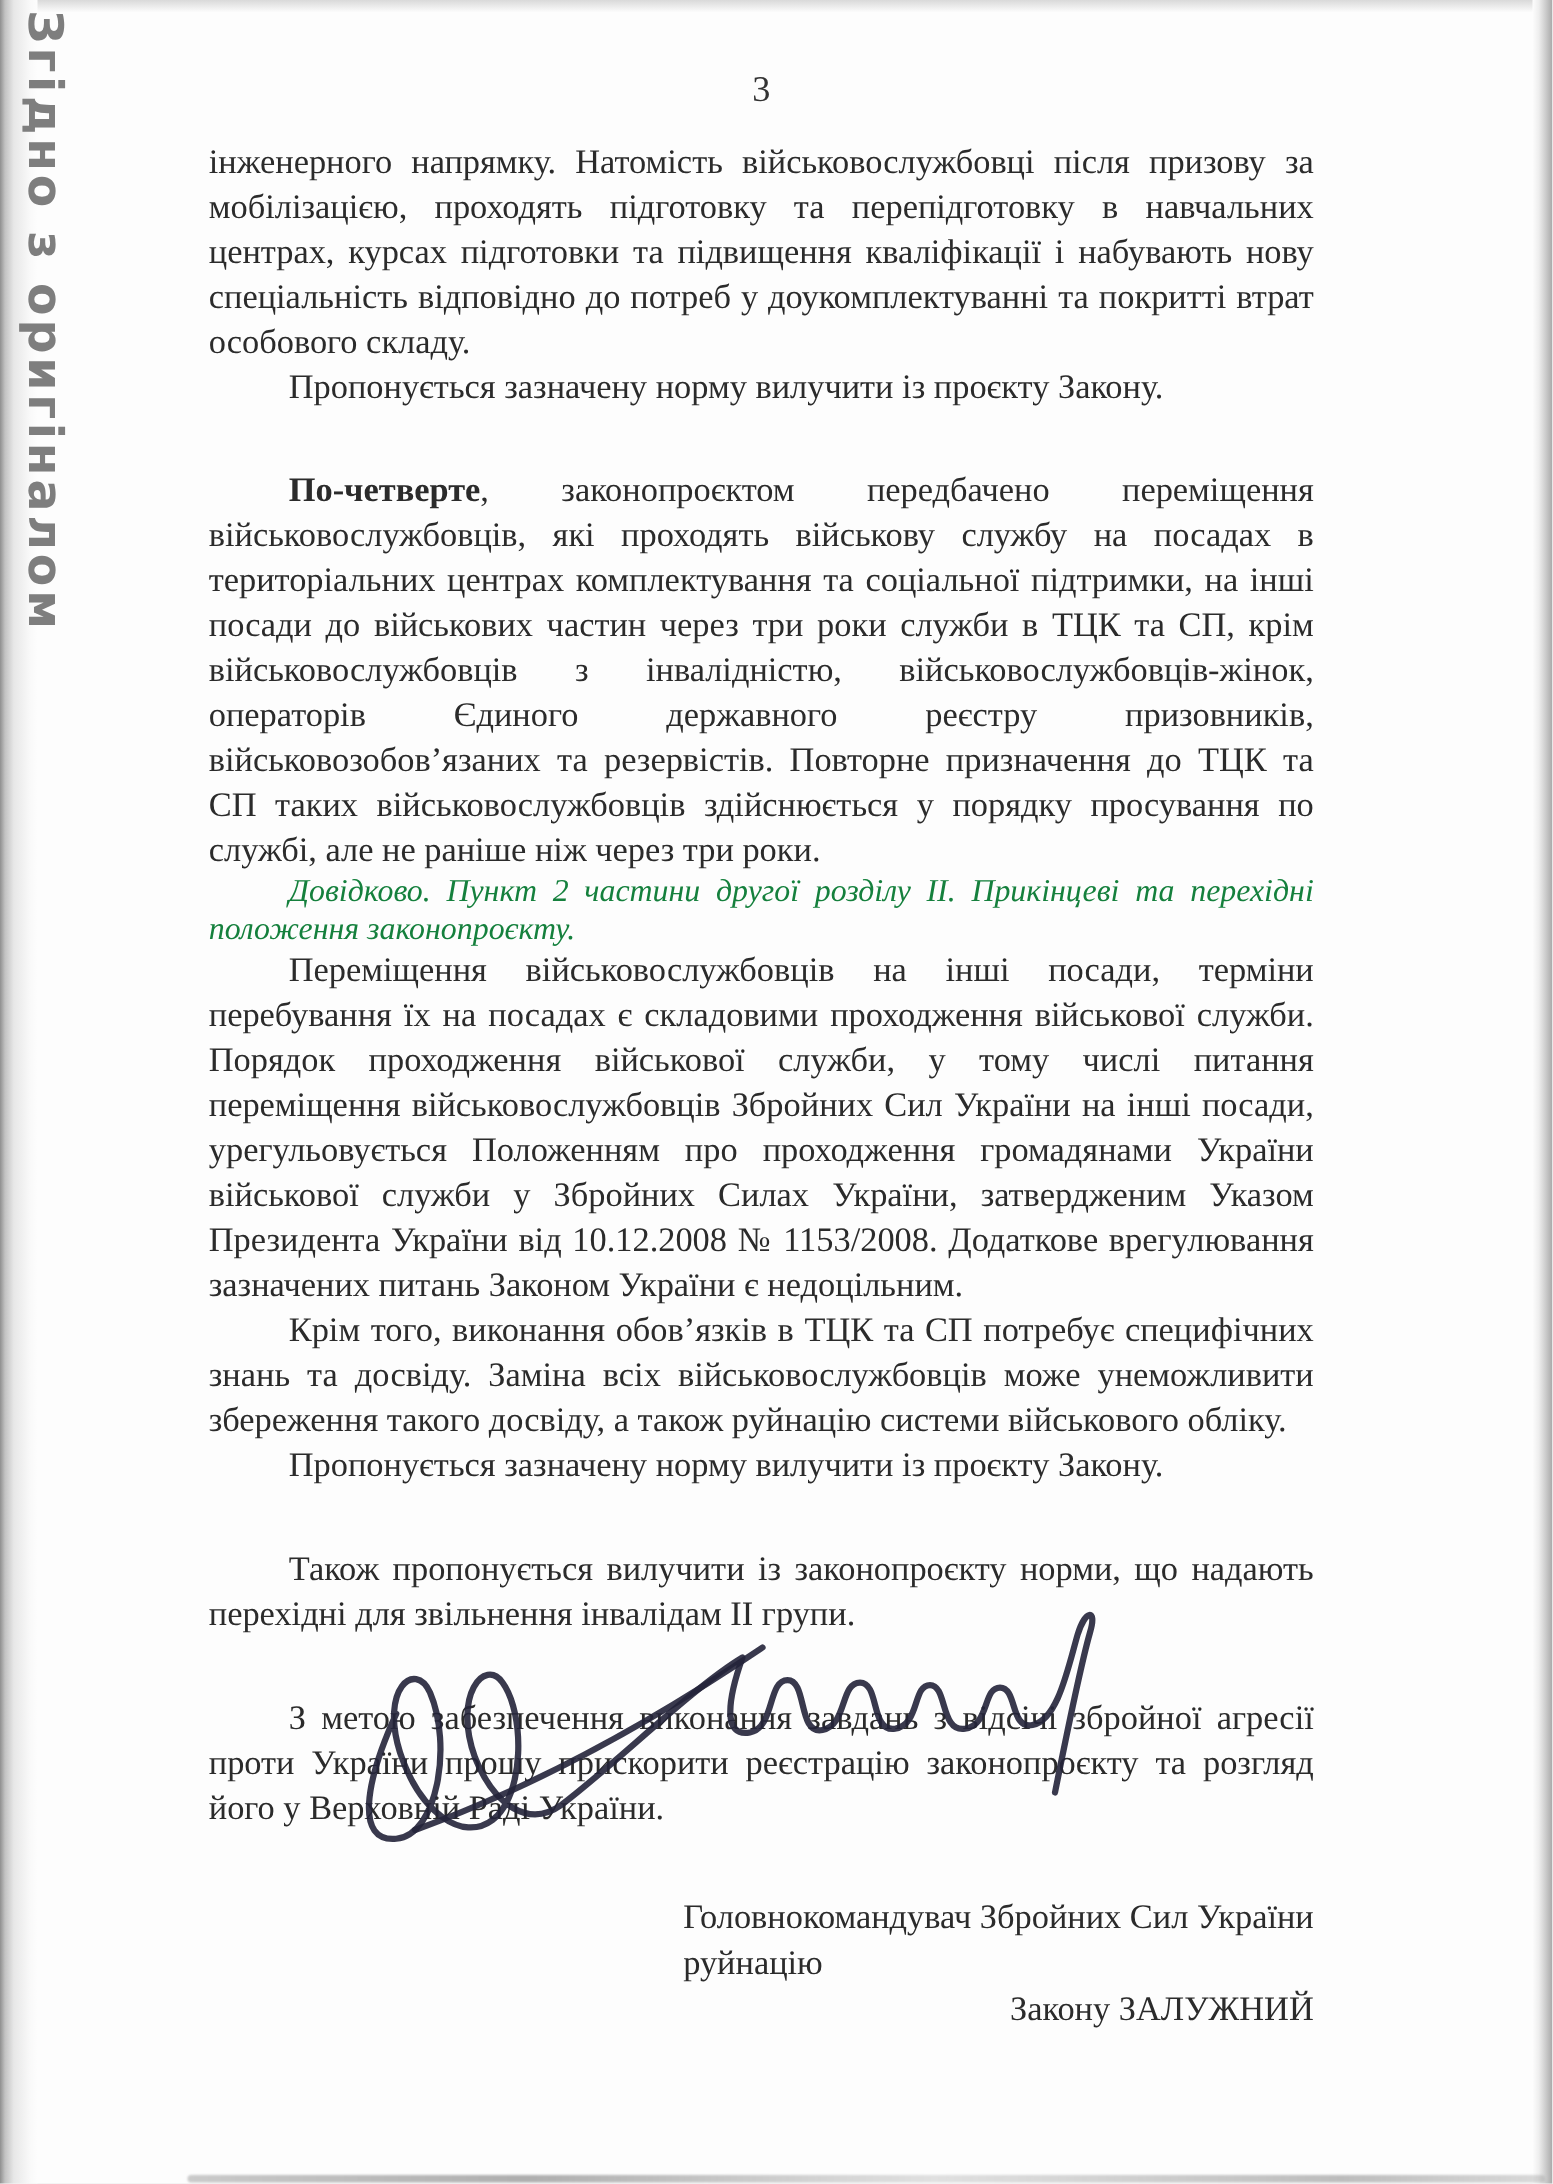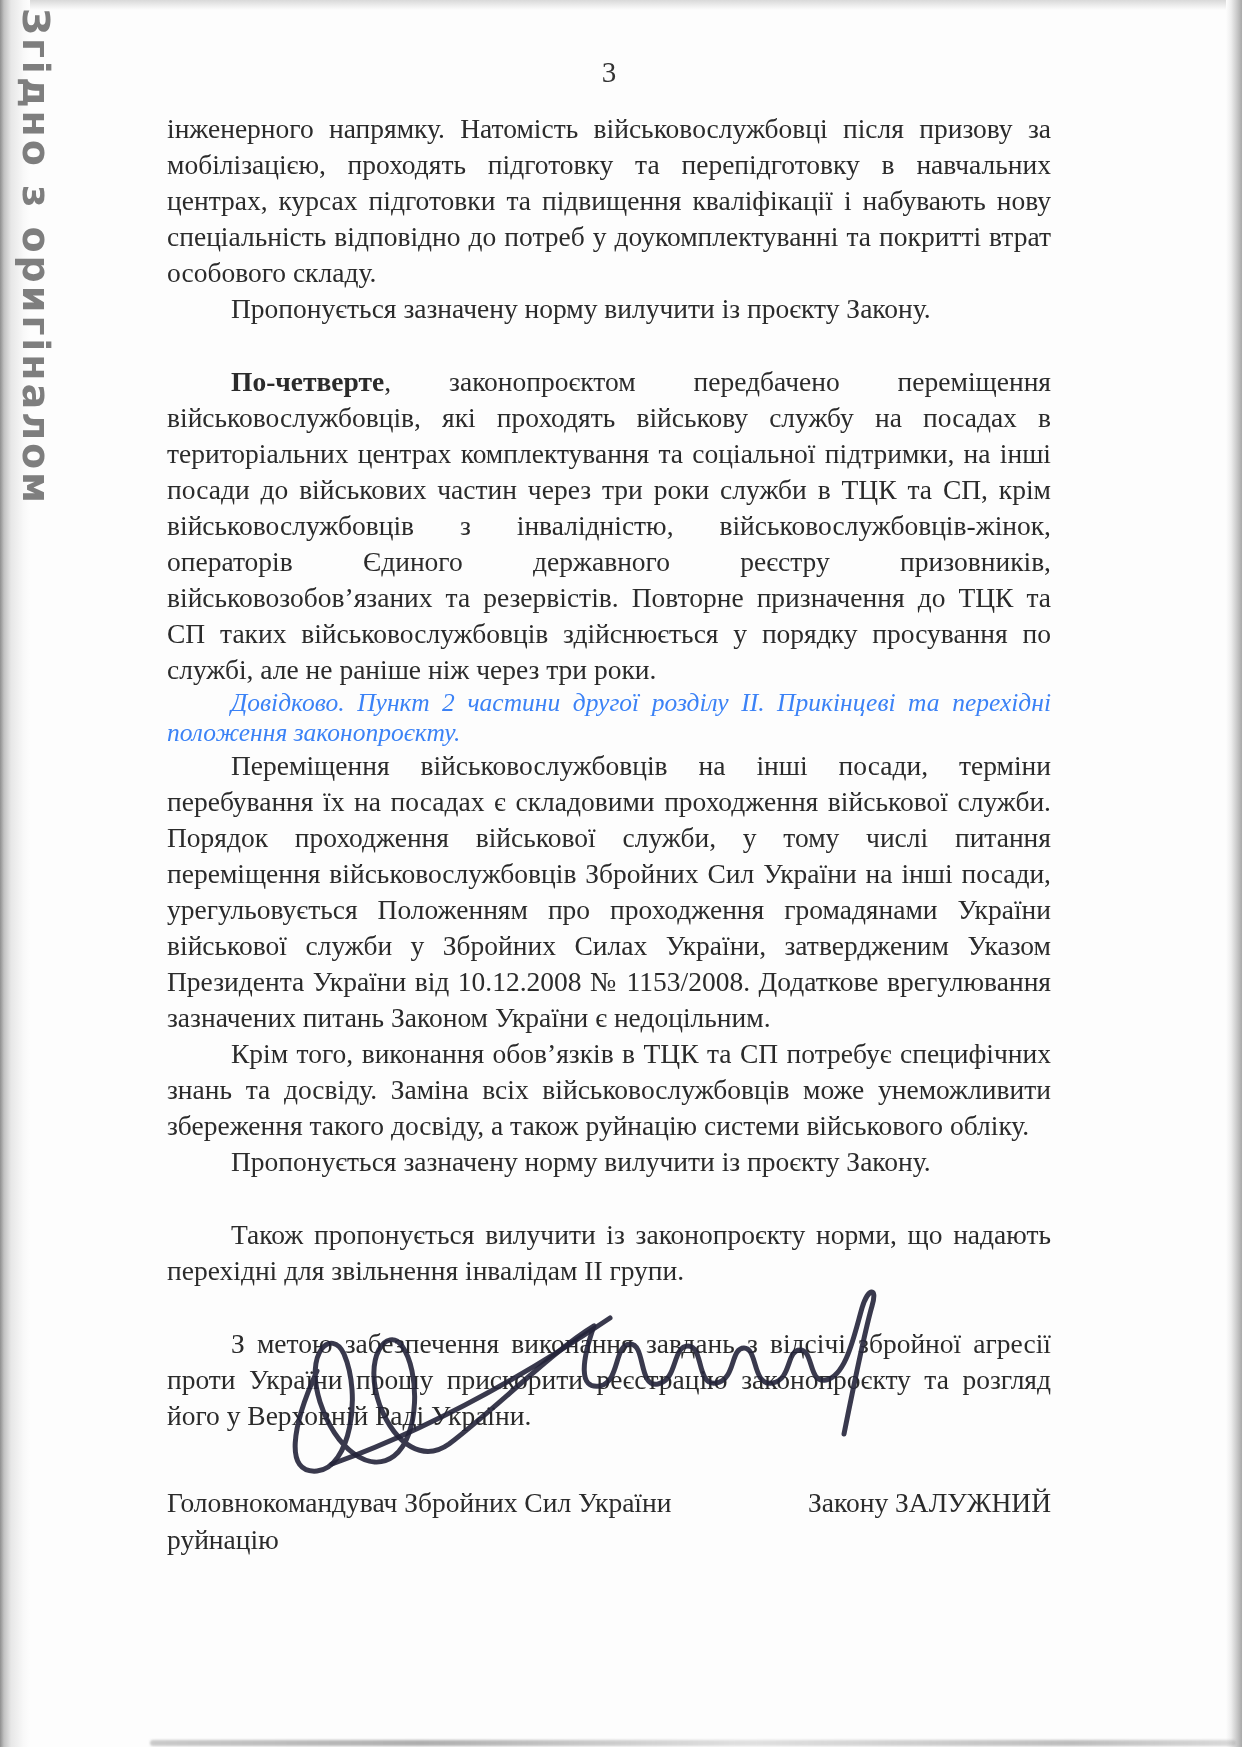--- a/index.html
+++ b/index.html
@@ -20,26 +20,26 @@
   .stamp{
     position:absolute;left:14px;top:8px;height:560px;
     writing-mode:vertical-rl;text-orientation:mixed;
     font-family:"DejaVu Sans",sans-serif;font-weight:bold;
     font-size:38px;letter-spacing:3px;color:#7e7e7e;white-space:nowrap;
   }
   .content{position:absolute;left:167px;top:56px;width:884px;}
   .page-num{text-align:center;font-size:29px;margin-bottom:22px;color:#333;}
   .para{font-size:27.5px;line-height:36px;text-align:justify;text-indent:64px;margin:0;}
   .para.no-indent{text-indent:0;}
-  .para.gap-before{margin-top:37px;}
+  .para.gap-before{margin-top:47px;}
   .para.big-gap-before{margin-top:82px;}
-  .para.ref{font-style:italic;font-size:25.5px;line-height:30px;color:#3b82f6;}
+  .para.ref{font-style:italic;font-size:25.5px;line-height:30px;color:#15803d;}
   .para b{font-weight:bold;}
-  .sig-block{display:flex;justify-content:space-between;align-items:flex-start;
-    margin-top:50px;font-size:27.5px;line-height:37px;}
+  .sig-block{display:flex;justify-content:space-between;align-items:flex-end;
+    margin-top:50px;font-size:27.5px;line-height:37px;flex-direction:column;}
   .sig-role{text-align:left;}
   .sig-name{text-align:right;white-space:nowrap;}
   .signature-svg{position:absolute;left:262px;top:1276px;width:632px;height:208px;pointer-events:none;}
   .signature-svg path{stroke:#23233a;stroke-width:5;fill:none;
     stroke-linecap:round;stroke-linejoin:round;opacity:.9;}
 </style>
 </head>
 <body>
 
 <div class="page">

